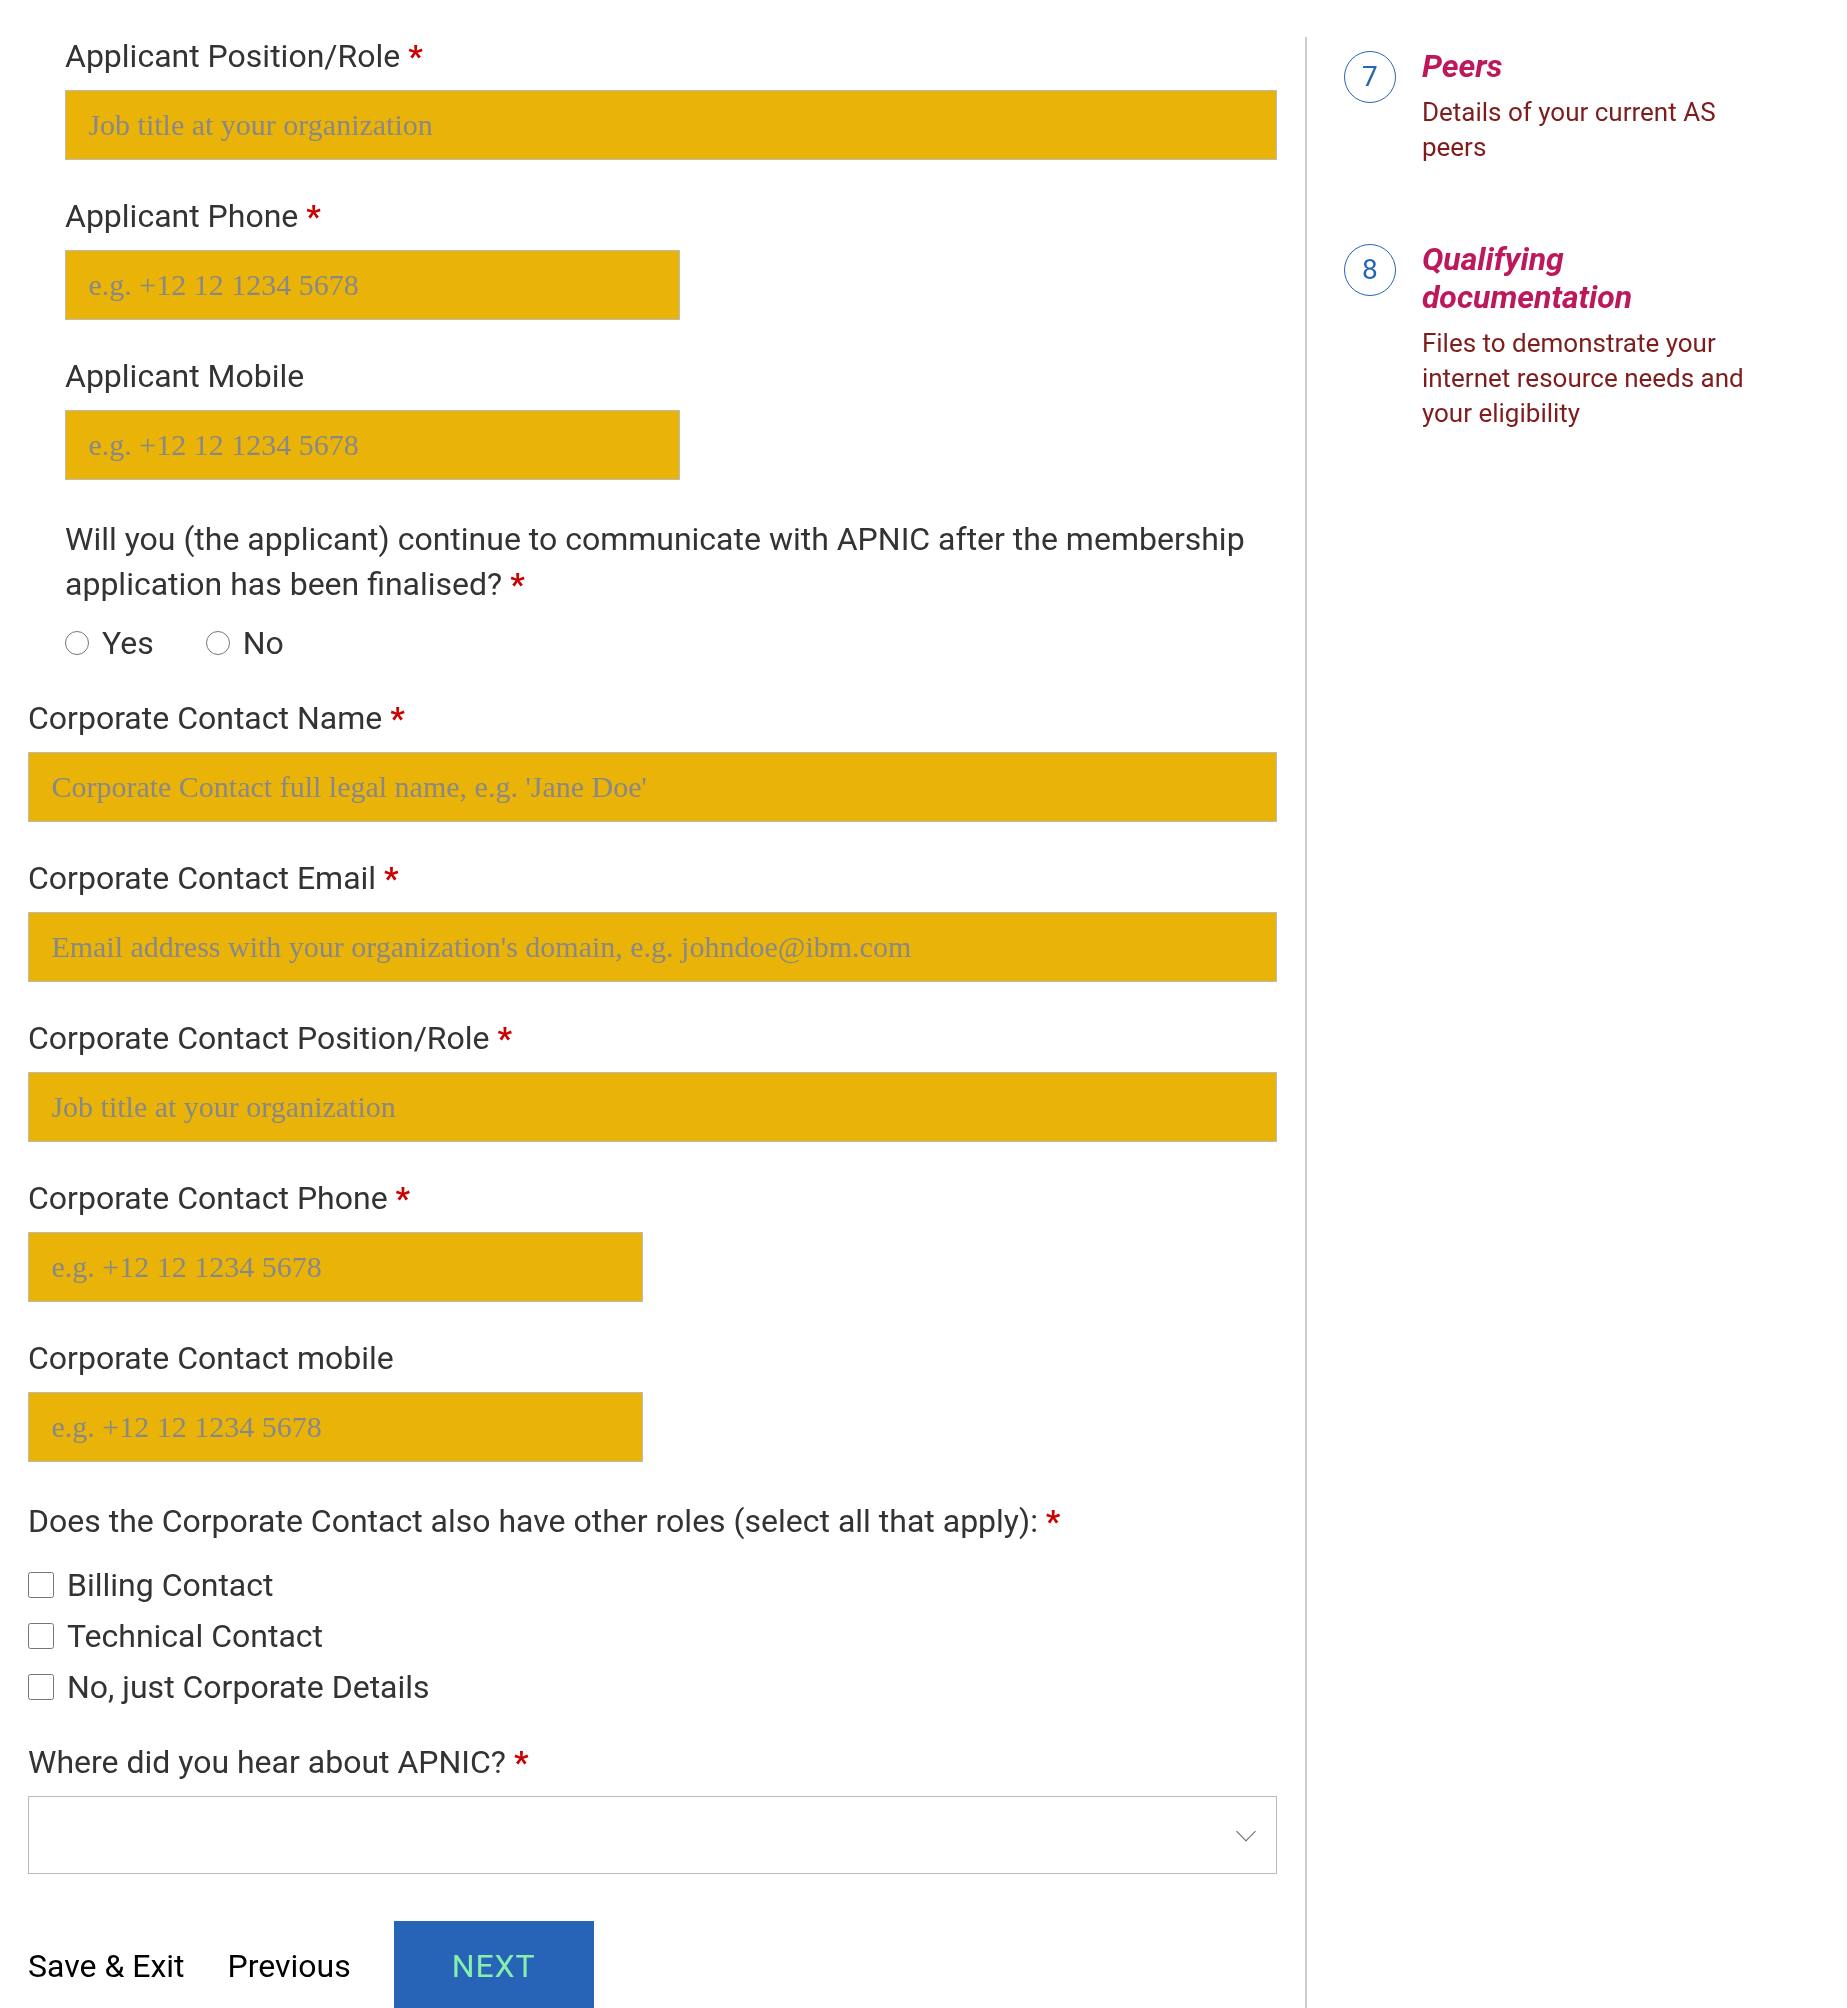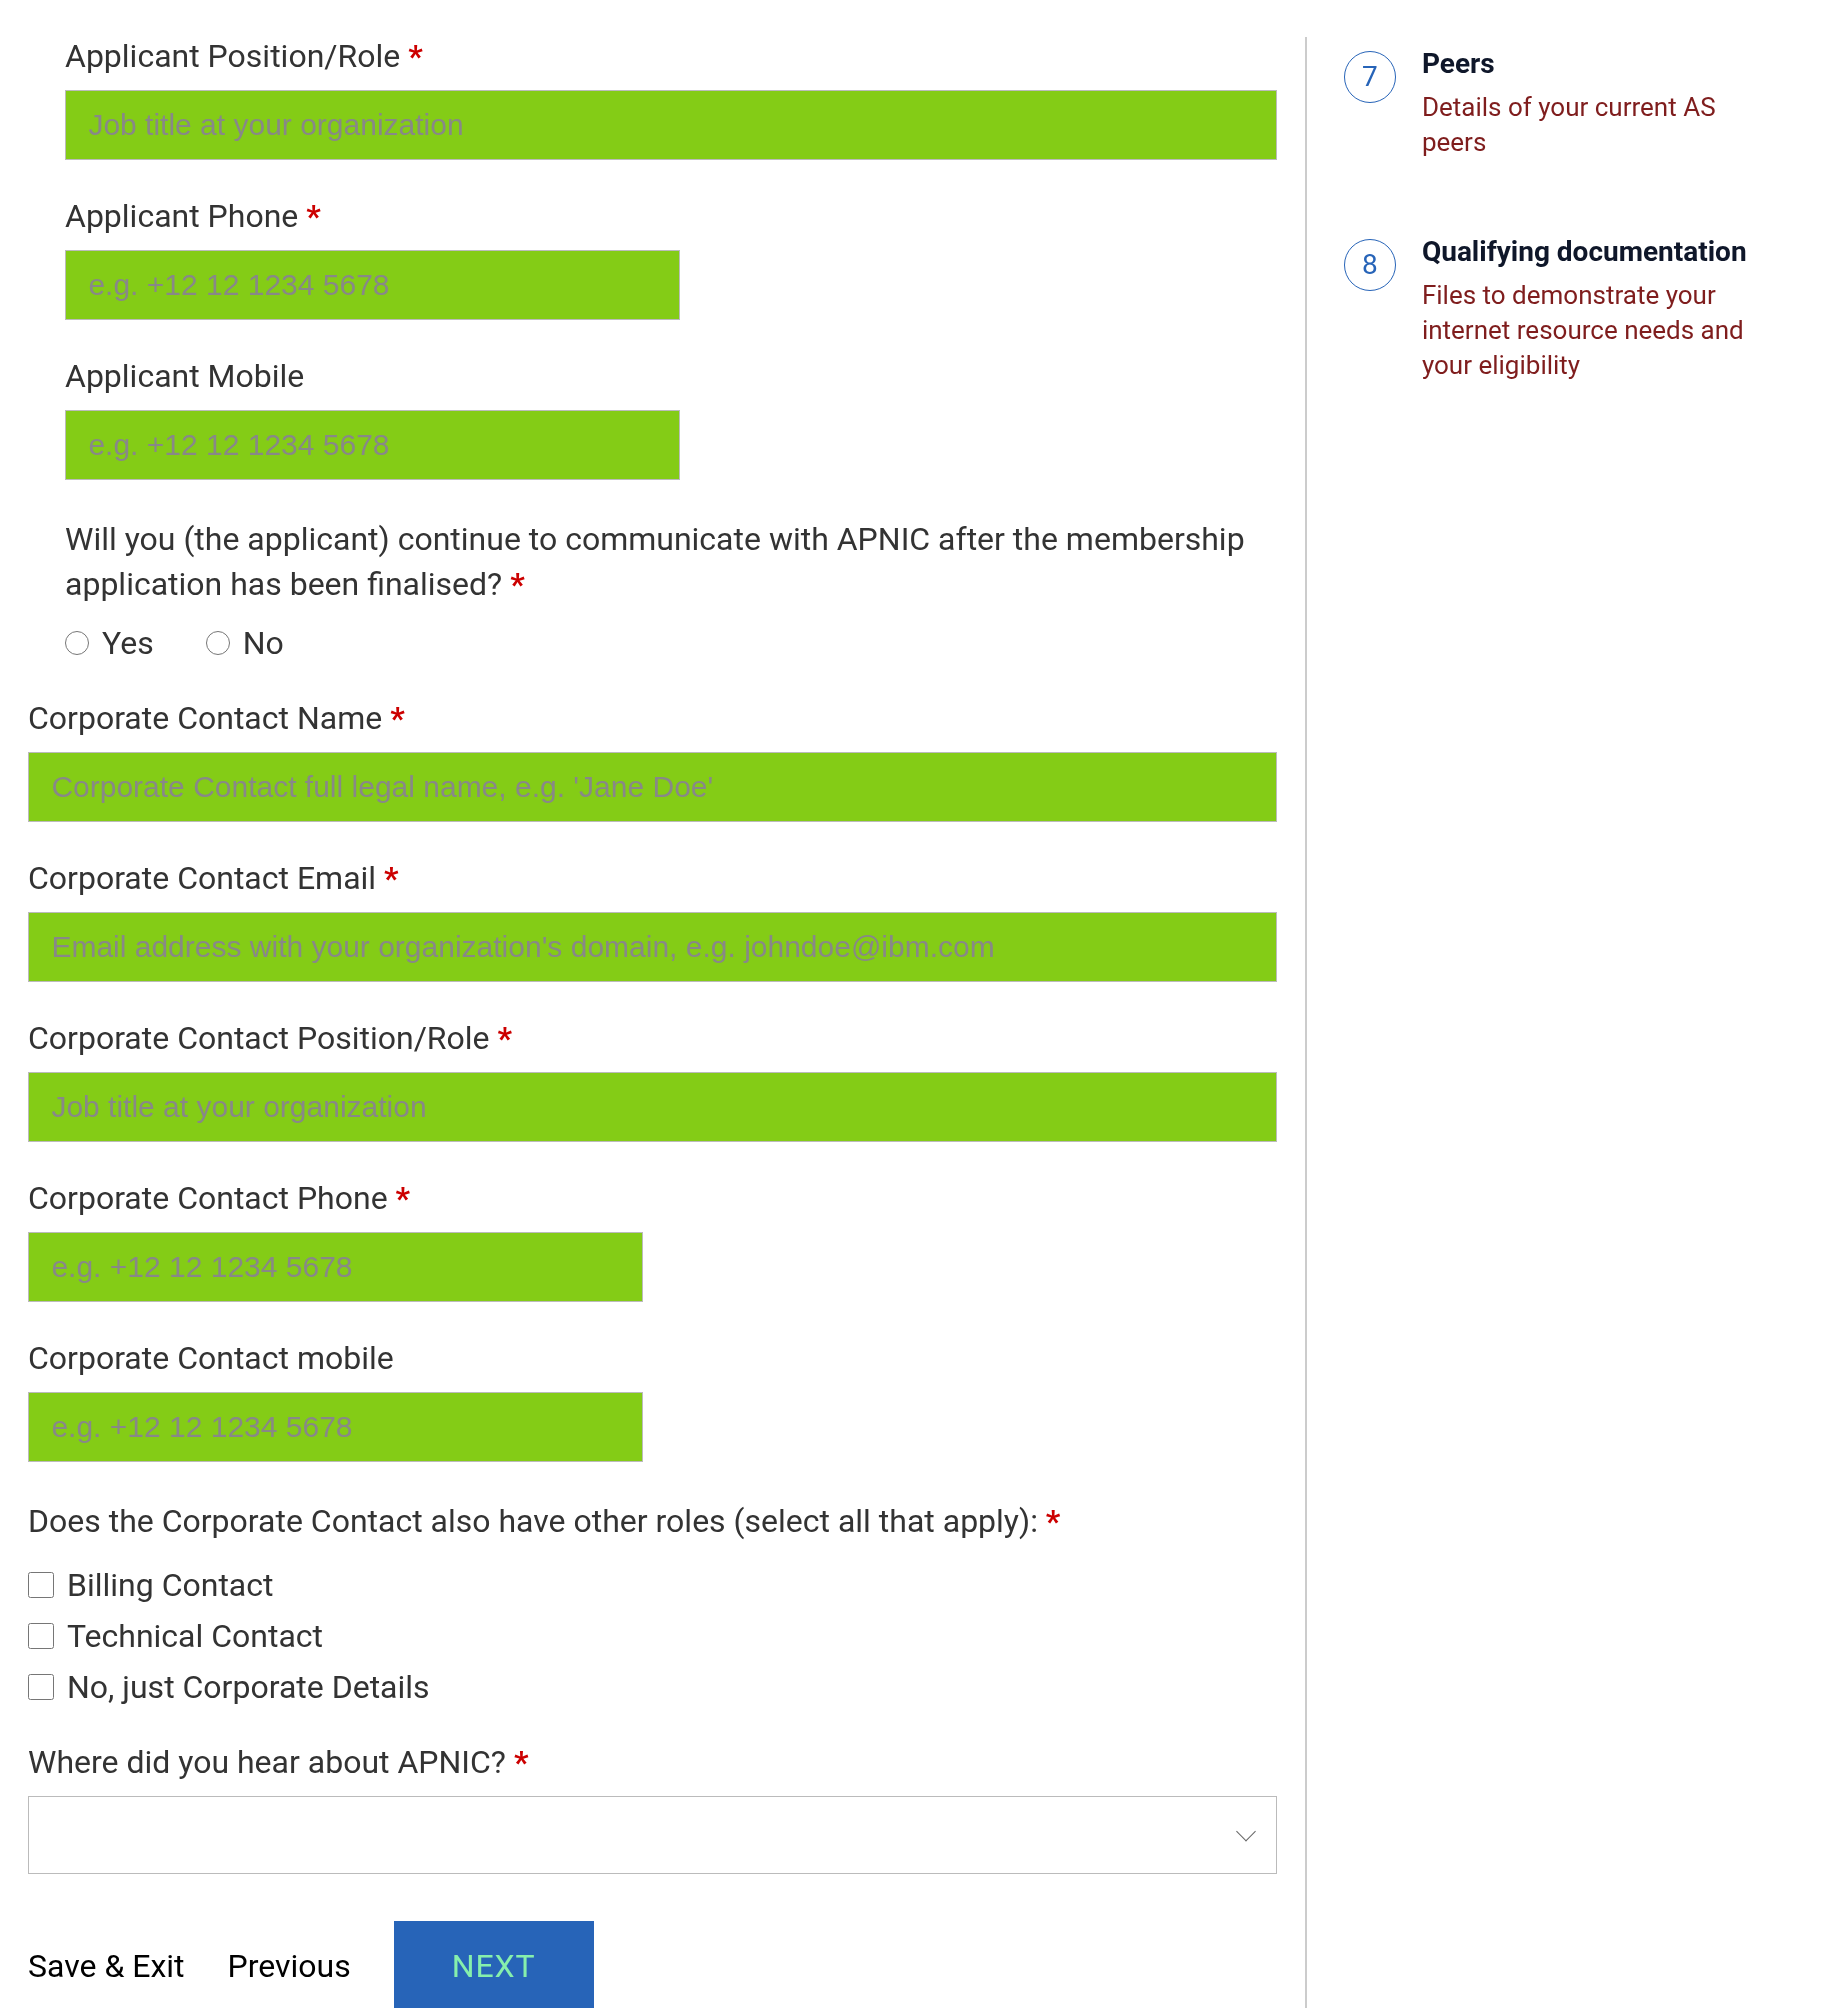--- a/index.html
+++ b/index.html
@@ -47,23 +47,23 @@
     }
     .req {
       color: #c00;
       font-weight: 700;
     }
     .input {
       width: 100%;
       padding: 17px 22.4px;
       font-size: 30px;
       border: 0.9px solid #bbb;
-      background: #84cc16;
+      background: #eab308;
       color: #333;
-      font-family: Liberation Sans, sans-serif;
+      font-family: Liberation Serif, serif;
     }
     .input.half {
       max-width: 615px;
     }
     .input::placeholder {
       color: #888;
     }
     .radio-row {
       display: flex;
       gap: 52px;
@@ -163,24 +163,25 @@
       justify-content: center;
       font-size: 28px;
       flex-shrink: 0;
       margin-top: 3.7px;
     }
     .step-body {
       flex: 1;
     }
     .step-title {
       font-weight: 700;
-      font-size: 28px;
-      color: #0f172a;
+      font-size: 32px;
+      color: #be185d;
       margin-bottom: 9.3px;
       line-height: 1.2;
+      font-style: italic;
     }
     .step-desc {
       color: #7f1d1d;
       font-size: 26px;
       line-height: 1.35;
     }
   </style>
 </head>
 <body>
 

